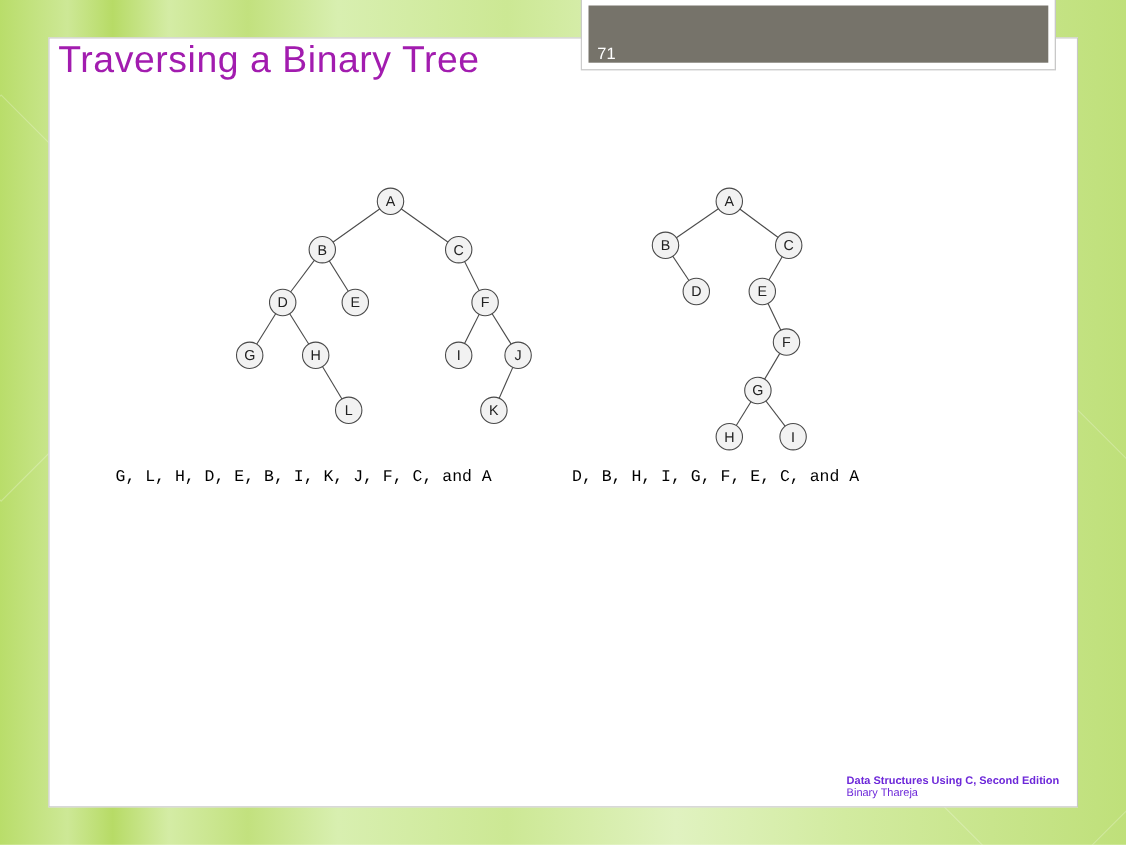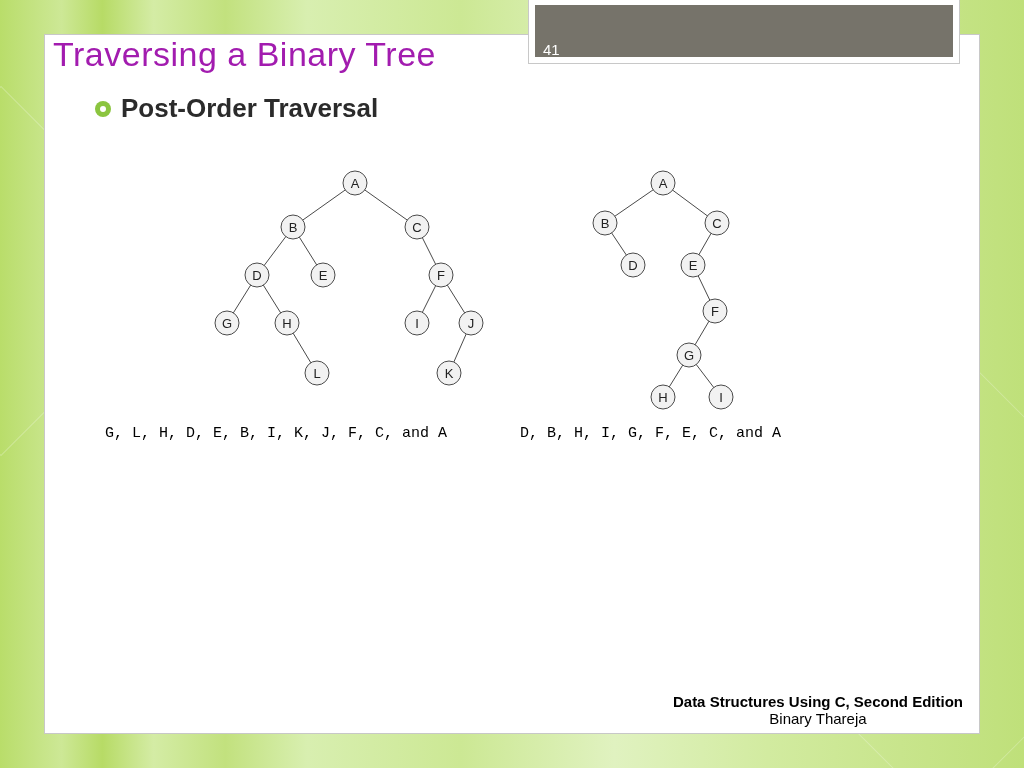--- a/index.html
+++ b/index.html
@@ -62,41 +62,37 @@
   svg.tree text { text-anchor: middle; dominant-baseline: central; fill:#222; }
 
   .traversal {
     position:absolute; top:390px;
     font-family: "Courier New", monospace; font-size:15px;
   }
   .trav1 { left: 60px; }
   .trav2 { left: 475px; }
 
   .footer {
-    position:absolute; right:16px; bottom:6px; text-align:center;
-    font-size:15px; color:#000000;
+    position:absolute; right:16px; bottom:6px; text-align:left;
+    font-size:10px; color:#6d28d9;
   }
   .footer .book { font-weight:bold; }
   .footer .author { font-weight:400; }
 </style>
 </head>
 <body>
 
 <div class="bg-decor"></div>
 
 <div class="card">
   <div class="page-tab"></div>
-  <div class="page-num">41</div>
+  <div class="page-num">71</div>
 
   <div class="title">Traversing a Binary Tree</div>
 
-  <div class="bullet-row">
-    <span class="bullet"></span>
-    <span class="subtitle">Post-Order Traversal</span>
-  </div>
 
   <div class="diagram-area">
 
     <svg class="tree" width="330" height="240" style="position:absolute; left:110px; top:0;">
       <line x1="150" y1="18" x2="88" y2="62"></line>
         <line x1="150" y1="18" x2="212" y2="62"></line>
       <line x1="88" y1="62" x2="52" y2="110"></line>
         <line x1="88" y1="62" x2="118" y2="110"></line>
       <line x1="212" y1="62" x2="236" y2="110"></line>
       <line x1="52" y1="110" x2="22" y2="158"></line>

